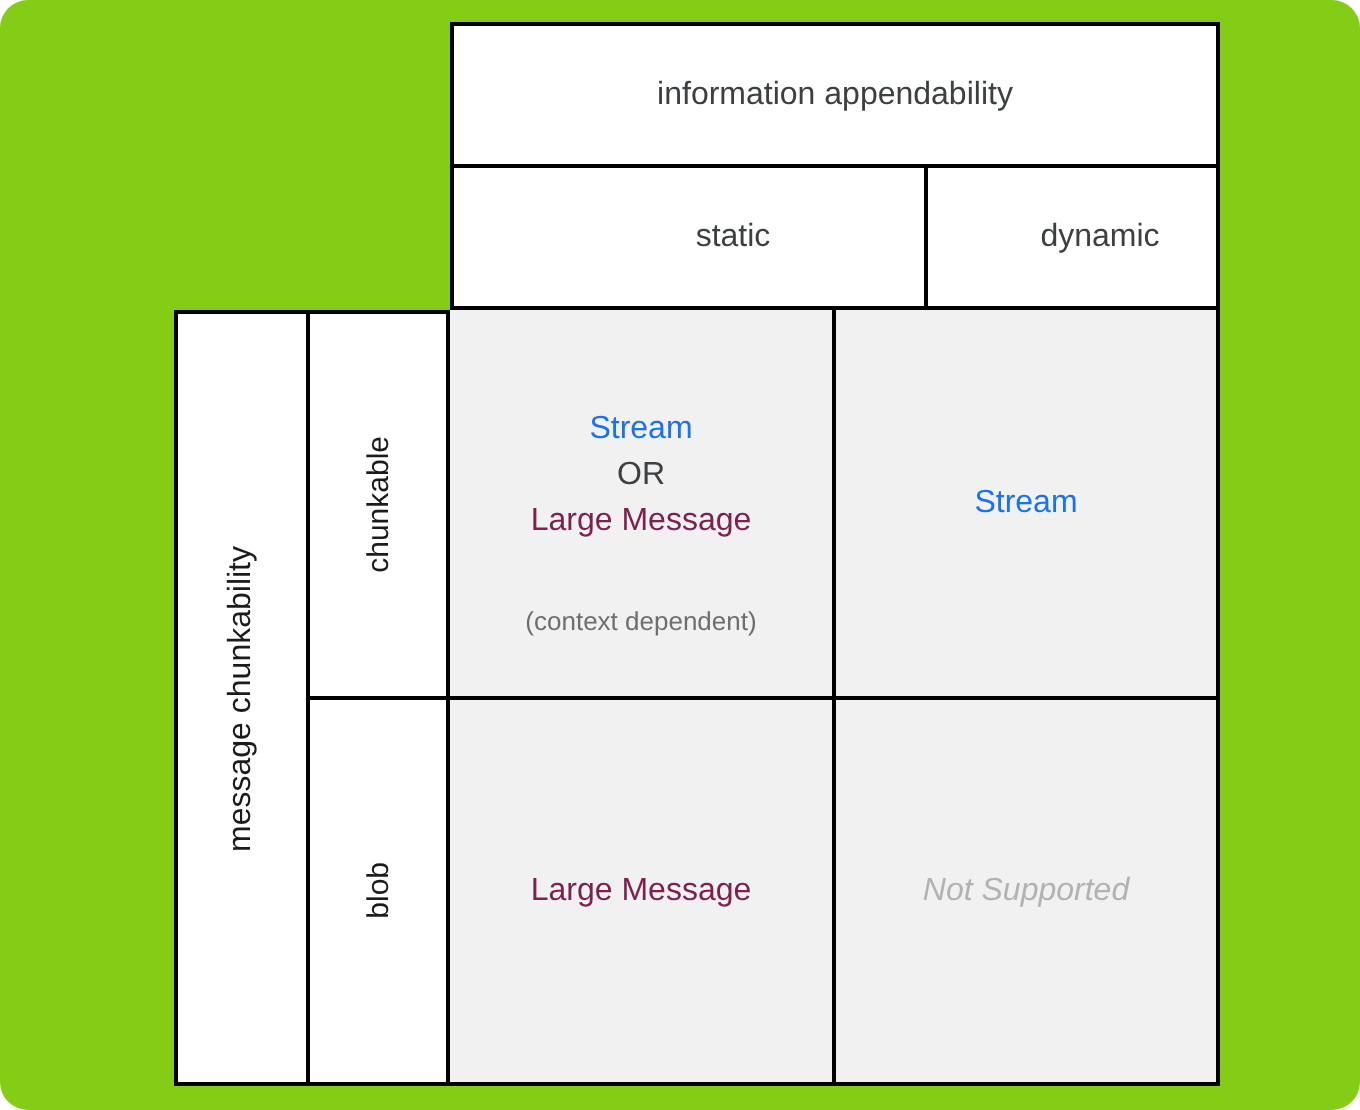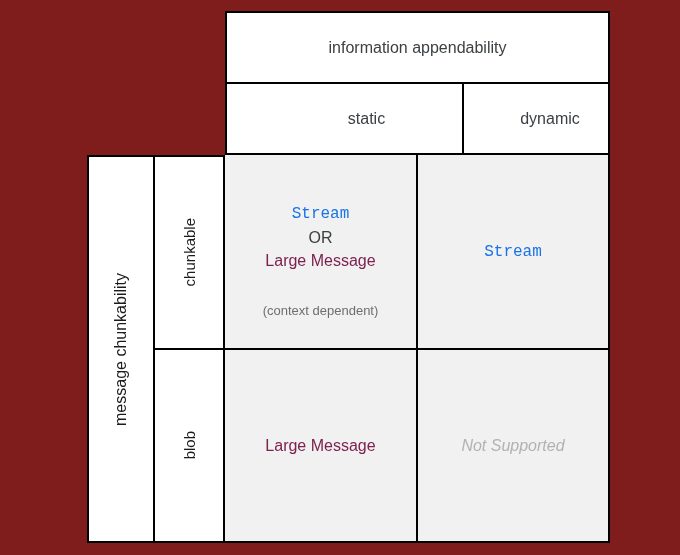--- a/index.html
+++ b/index.html
@@ -1,23 +1,24 @@
 <!DOCTYPE html>
 <html><head>
 <meta charset="utf-8">
 <style>
   html,body { margin:0; padding:0; background:#ffffff; }
   .canvas {
     position: relative;
     width: 680px;
     height: 555px;
-    background: #7f1d1d;
+    background: #84cc16;
     font-family: "Liberation Sans", "DejaVu Sans", sans-serif;
     color: #3c4043;
     overflow: hidden;
+    border-radius: 14px;
   }
   .box { position: absolute; box-sizing: border-box; }
 
   
   .hdr-table {
     left: 225px; top: 11px; width: 385px; height: 144px;
     border: 2px solid #000;
     display: flex; flex-direction: column;
     background: #fff;
   }
@@ -74,21 +75,21 @@
     display: flex; flex-direction: column;
     align-items: center; justify-content: center;
     font-size: 16px;
     box-sizing: border-box;
     text-align: center;
   }
   .cell.tl { border-right: 2px solid #000; border-bottom: 2px solid #000; padding-top: 18px; }
   .cell.tr { border-bottom: 2px solid #000; }
   .cell.bl { border-right: 2px solid #000; }
   .line { line-height: 23px; }
-  .blue   { color: #1a73e8; font-family: Liberation Mono, monospace; }
+  .blue   { color: #1a73e8; }
   .or     { color: #3c4043; }
   .maroon { color: #7d2150; }
   .note   { font-size: 13px; color: #6e6e6e; margin-top: 31px; }
   .unsupported { font-style: italic; color: #b2b2b2; }
 </style>
 </head>
 <body>
 
 <div class="canvas">
 

